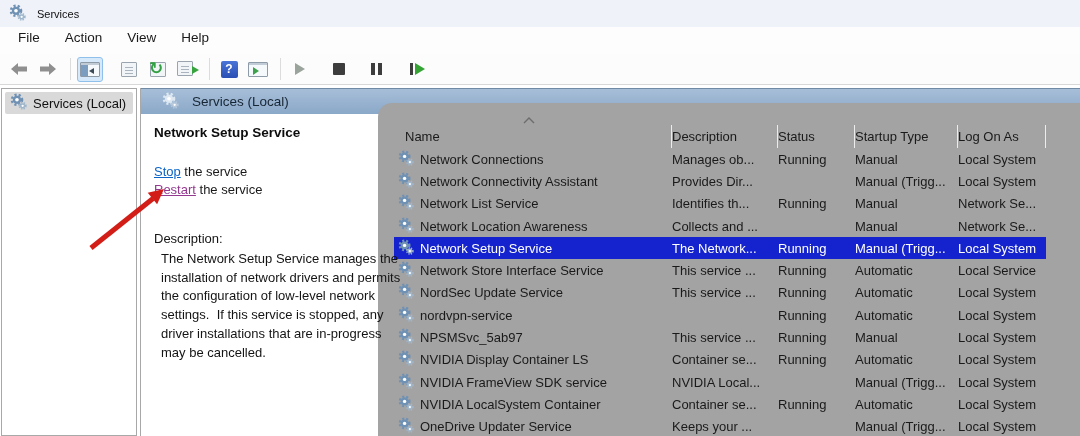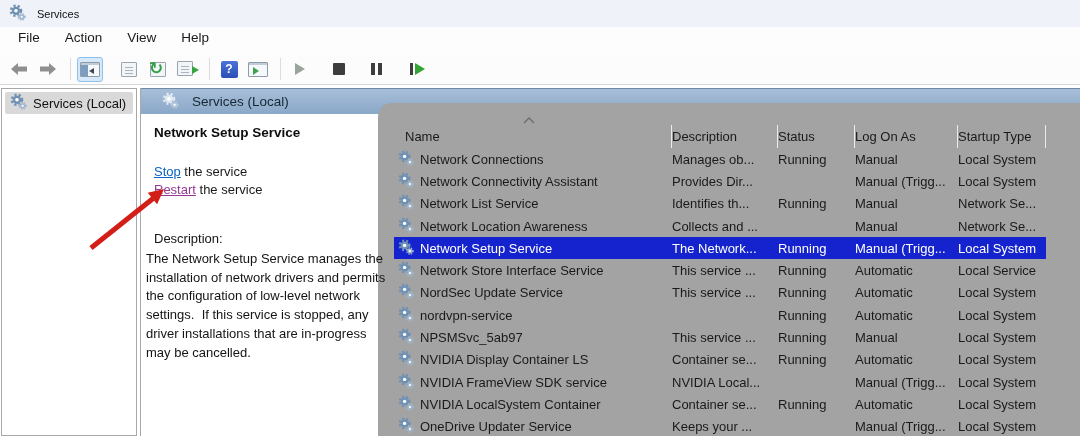--- a/index.html
+++ b/index.html
@@ -67,21 +67,21 @@
   .band .b-label { margin-left:13px; color:#172634; font-size:13.5px; }
   .white-panel { position:absolute; left:237px; top:15px; right:0; bottom:0;
     background:#a3a3a3; border-radius:14px 0 0 0; }
   
   .svc-title { position:absolute; left:13px; top:37px; font-weight:bold; font-size:13.5px; color:#0d0d0d; }
   .line-stop { position:absolute; left:13px; top:76px; }
   .line-restart { position:absolute; left:13px; top:94px; }
   .lnk-blue { color:var(--link-blue); text-decoration:underline; cursor:pointer; }
   .lnk-purple { color:var(--link-purple); text-decoration:underline; cursor:pointer; }
   .desc-label { position:absolute; left:13px; top:143px; color:#141414; }
-  .desc-text { position:absolute; left:5px; top:162px; width:247px; line-height:18.7px;
+  .desc-text { position:absolute; left:20px; top:162px; width:247px; line-height:18.7px;
     color:#141414; white-space:pre-wrap; }
   
   .list { position:absolute; left:16px; top:22px; right:0; bottom:0; }
   .sort-caret { position:absolute; left:128px; top:-9px; }
   .hdr-row { display:grid; grid-template-columns:278px 106px 77px 103px 88px; width:652px; height:23px; }
   .hdr-cell { display:flex; align-items:center; border-right:1px solid #ececec; color:#1a1a1a; font-size:13px; }
   .hdr-cell.first { padding-left:11px; }
   .rows { position:absolute; left:0; top:23px; right:0; bottom:0; }
   .row { display:grid; grid-template-columns:278px 106px 77px 103px 88px; width:652px; height:22.3px; align-items:center; }
   .row .cell { overflow:hidden; white-space:nowrap; }
@@ -222,22 +222,22 @@
 
   <div class="white-panel">
     <div class="list">
       <svg class="sort-caret" width="14" height="8" viewBox="0 0 14 8">
           <path d="M2 7 L7 2 L12 7" stroke="#6d6d6d" stroke-width="1.4" fill="none"></path>
         </svg>
       <div class="hdr-row">
           <div class="hdr-cell first">Name</div>
           <div class="hdr-cell">Description</div>
           <div class="hdr-cell">Status</div>
+          <div class="hdr-cell">Startup Type</div>
           <div class="hdr-cell">Log On As</div>
-          <div class="hdr-cell">Startup Type</div>
         </div>
       <div class="rows">
           <div class="row">
             <div class="cell name-cell">
               <span class="gear"><svg width="16" height="16" viewBox="0 0 18 18">
                   <circle cx="7.4" cy="7.2" r="5.3" fill="none" stroke="#6f91b4" stroke-width="2.756" stroke-dasharray="2.226 2.12"></circle>
                   <circle cx="7.4" cy="7.2" r="4.345999999999999" fill="#6f91b4"></circle>
                   <circle cx="7.4" cy="7.2" r="1.908" fill="#ffffff"></circle>
                   <circle cx="13.4" cy="13.6" r="3.4" fill="none" stroke="#9fb6cc" stroke-width="1.768" stroke-dasharray="1.428 1.36"></circle>
                   <circle cx="13.4" cy="13.6" r="2.788" fill="#9fb6cc"></circle>

